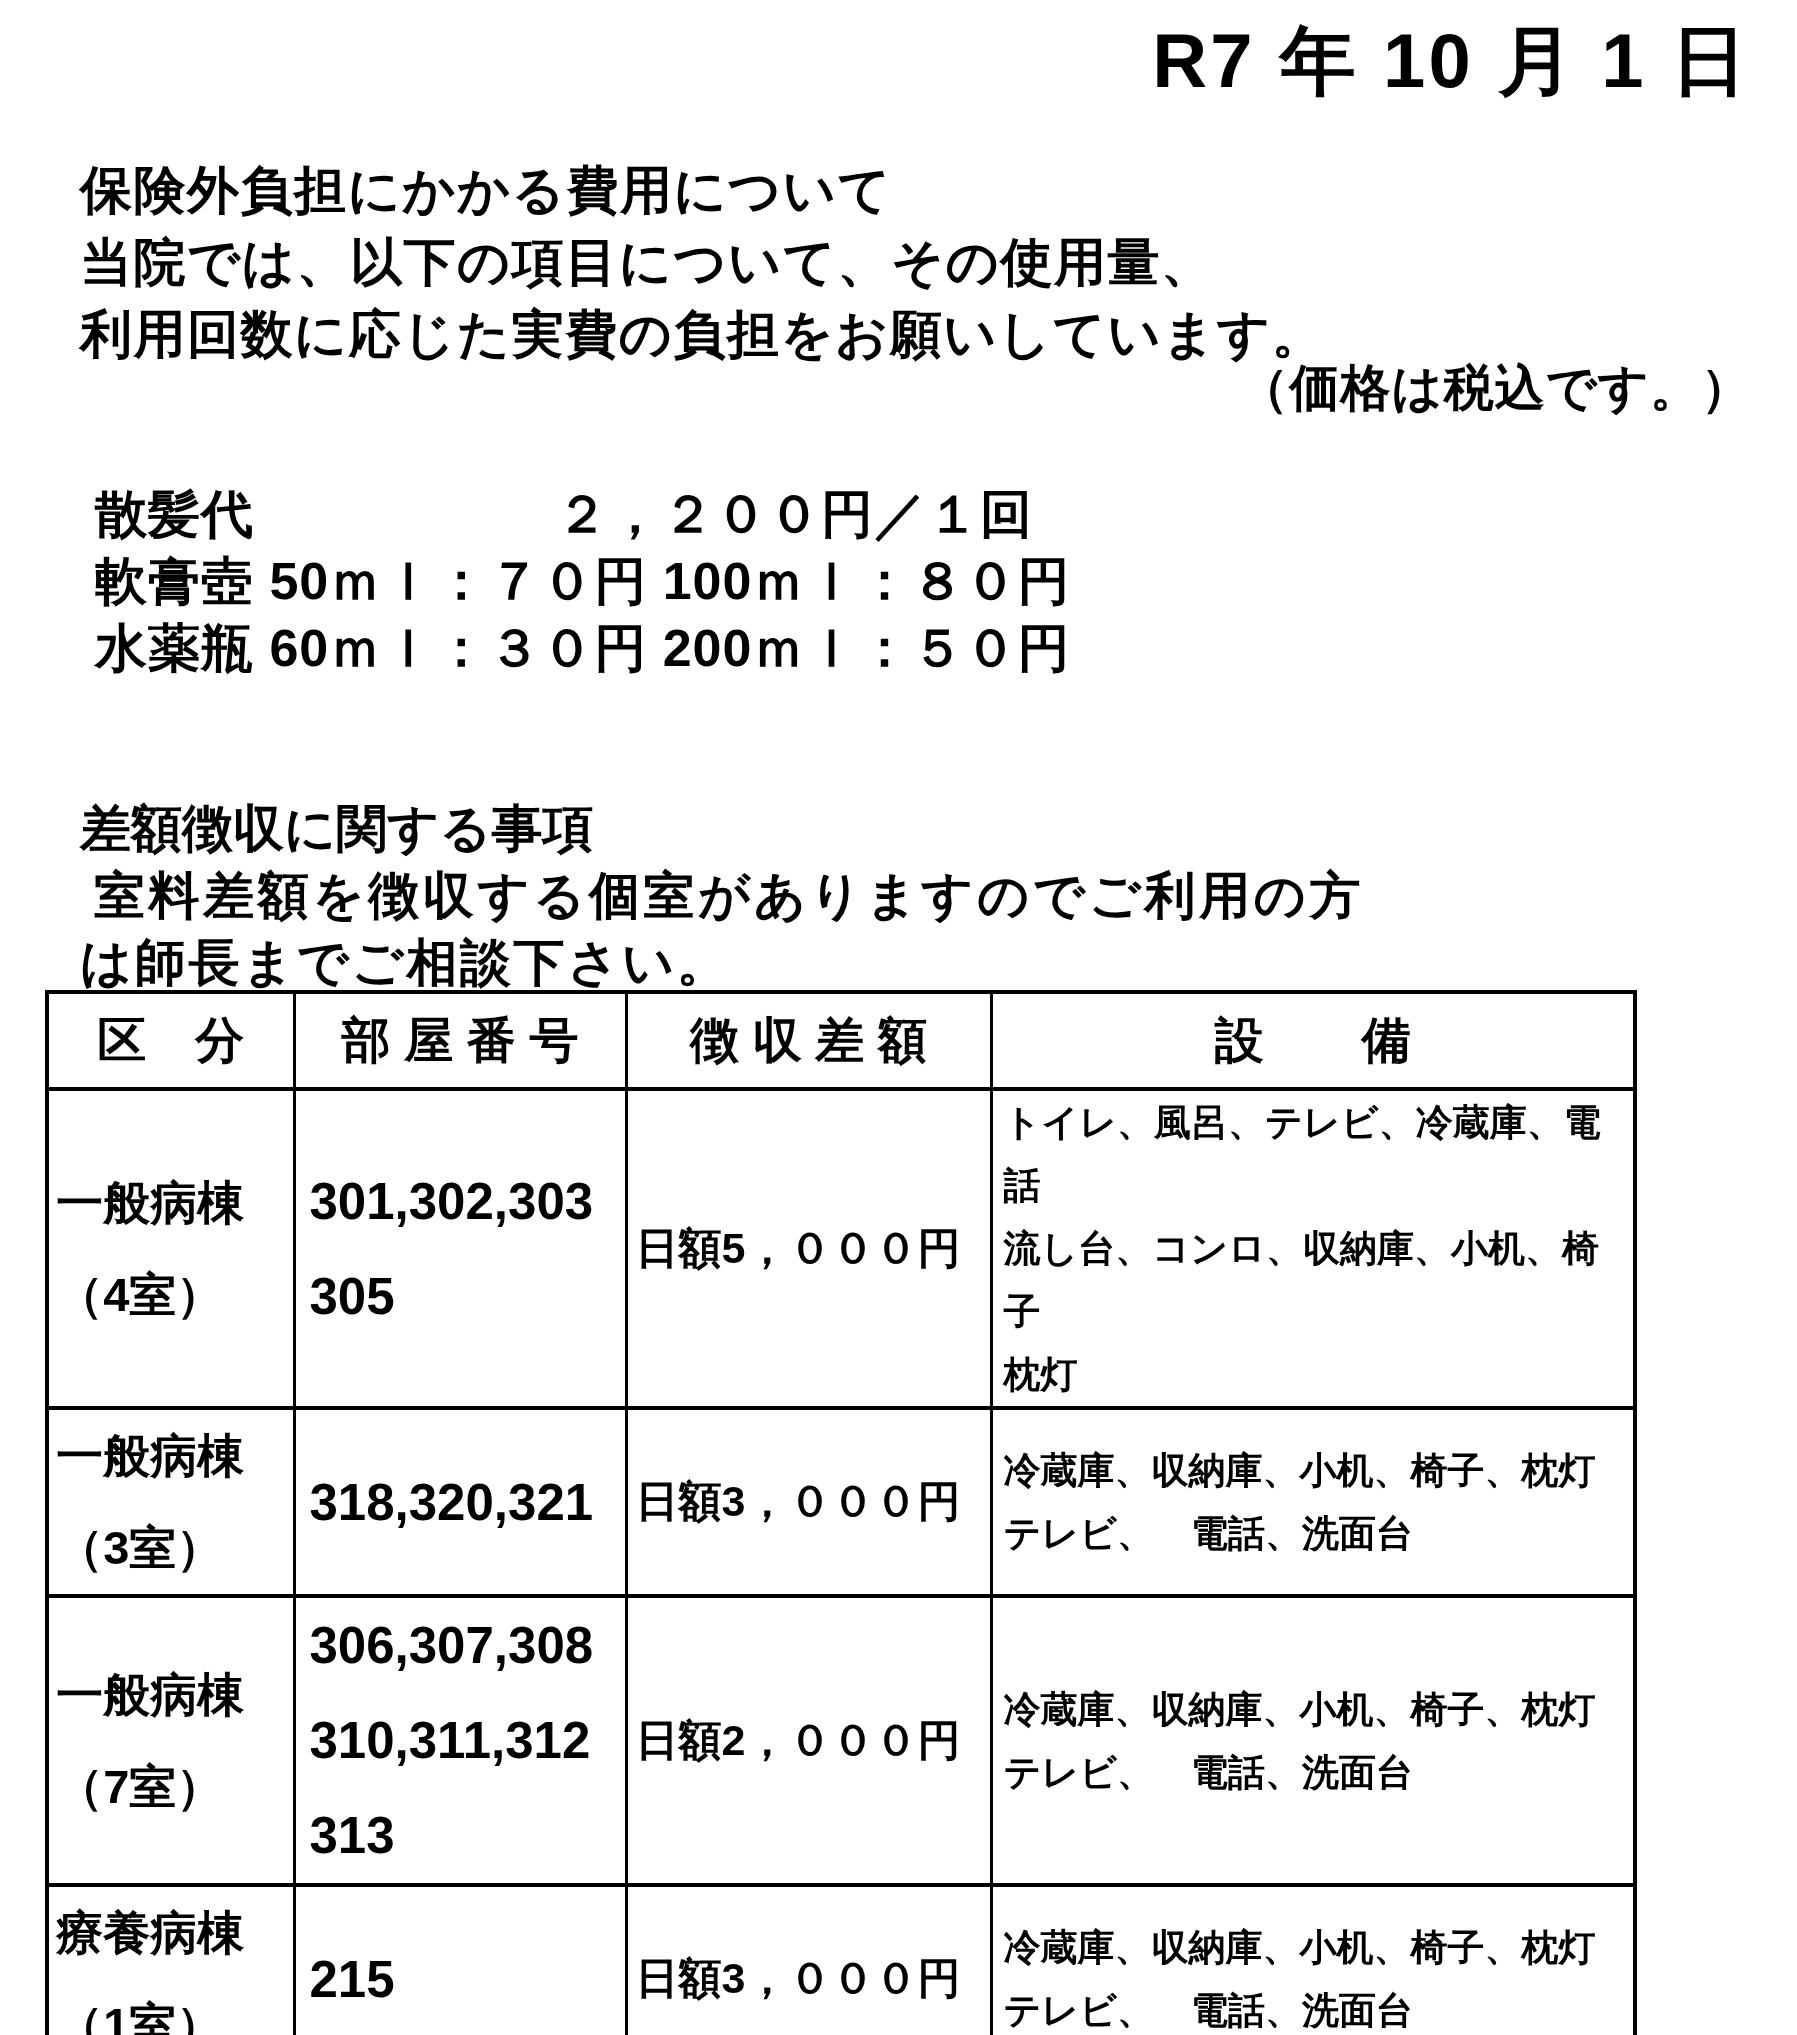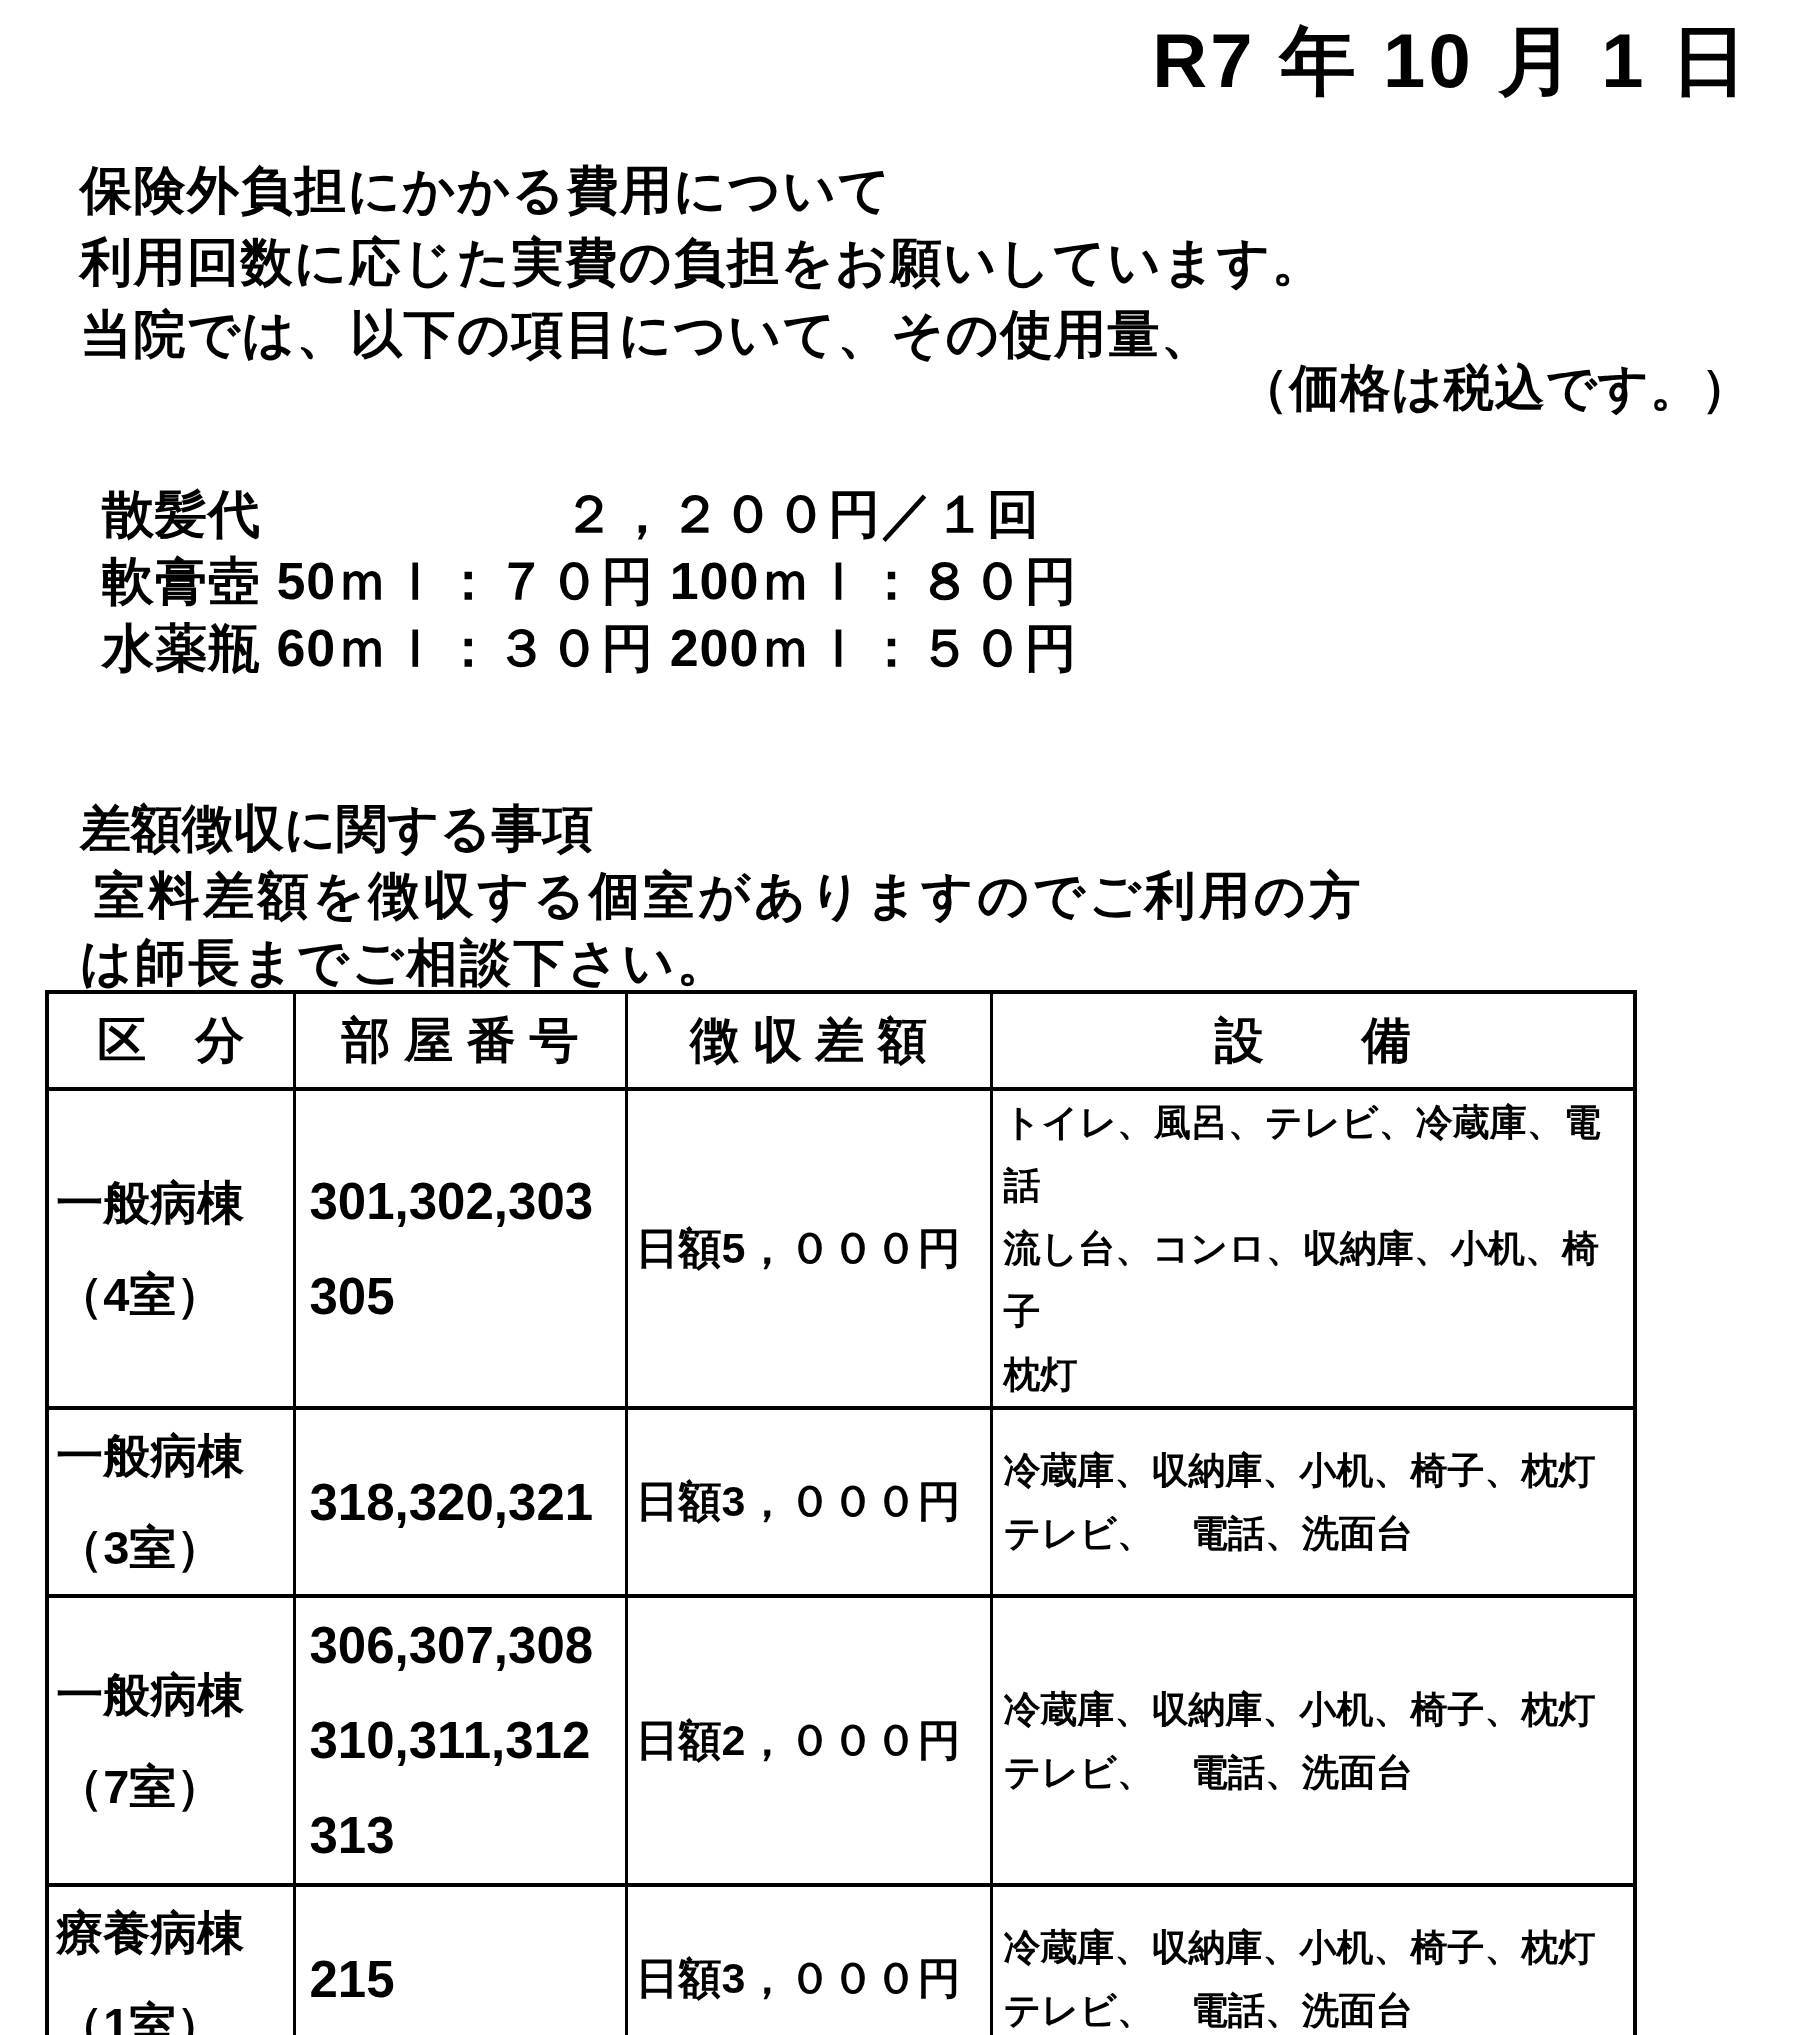--- a/index.html
+++ b/index.html
@@ -36,21 +36,21 @@
   }
   .tax-note {
     position: absolute;
     top: 355px;
     right: 45px;
     font-size: 50px;
     letter-spacing: 1px;
   }
   .price-list {
     position: absolute;
-    left: 102px;
+    left: 95px;
     top: 481px;
     font-size: 52px;
     line-height: 67px;
     letter-spacing: 1px;
   }
   .price-line { display: flex; }
   .price-line .detail { margin-left: 15.4px; }
   .price-line.first .detail { margin-left: 302px; text-align: center; }
   .section2 {
     position: absolute;
@@ -119,22 +119,22 @@
 </style>
 </head>
 <body>
 
 <div class="page">
 
   <div class="date">R7 年 10 月 1 日</div>
 
   <div class="intro">
     <div>保険外負担にかかる費用について</div>
+    <div>当院では、以下の項目について、その使用量、</div>
     <div>利用回数に応じた実費の負担をお願いしています。</div>
-    <div>当院では、以下の項目について、その使用量、</div>
   </div>
 
   <div class="tax-note">（価格は税込です。）</div>
 
   <div class="price-list">
     <div class="price-line first">
       <span class="label">散髪代</span>
       <span class="detail">２，２００円／１回</span>
     </div>
     <div class="price-line">

